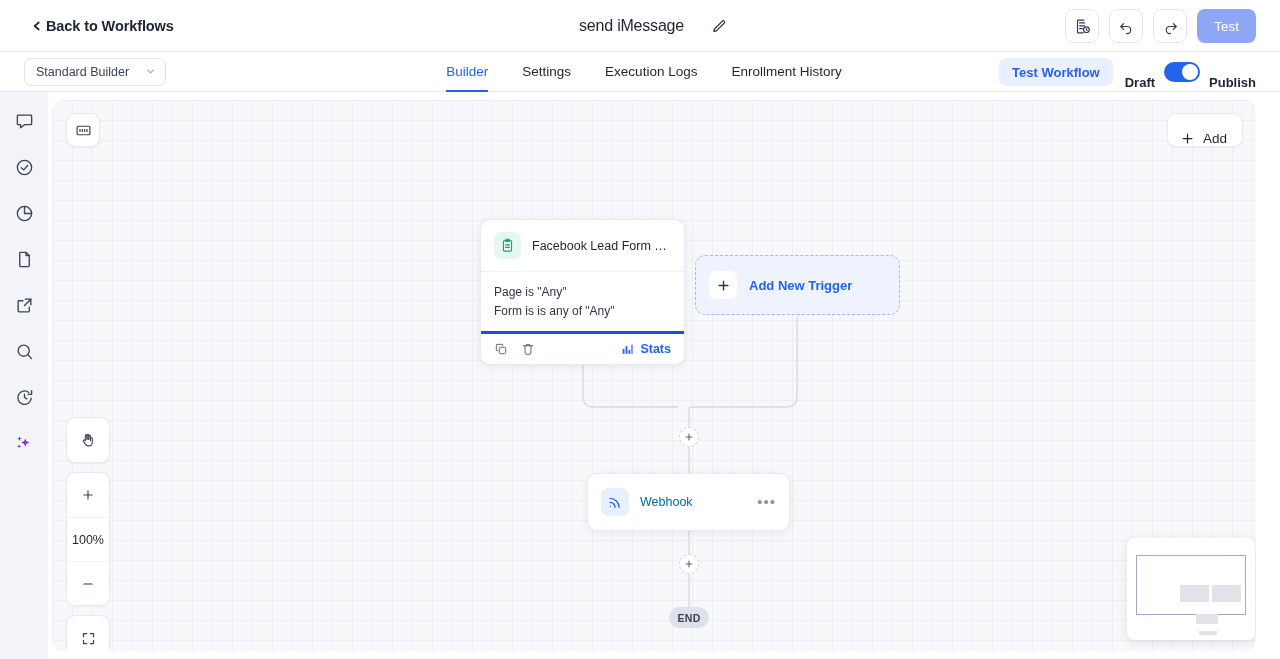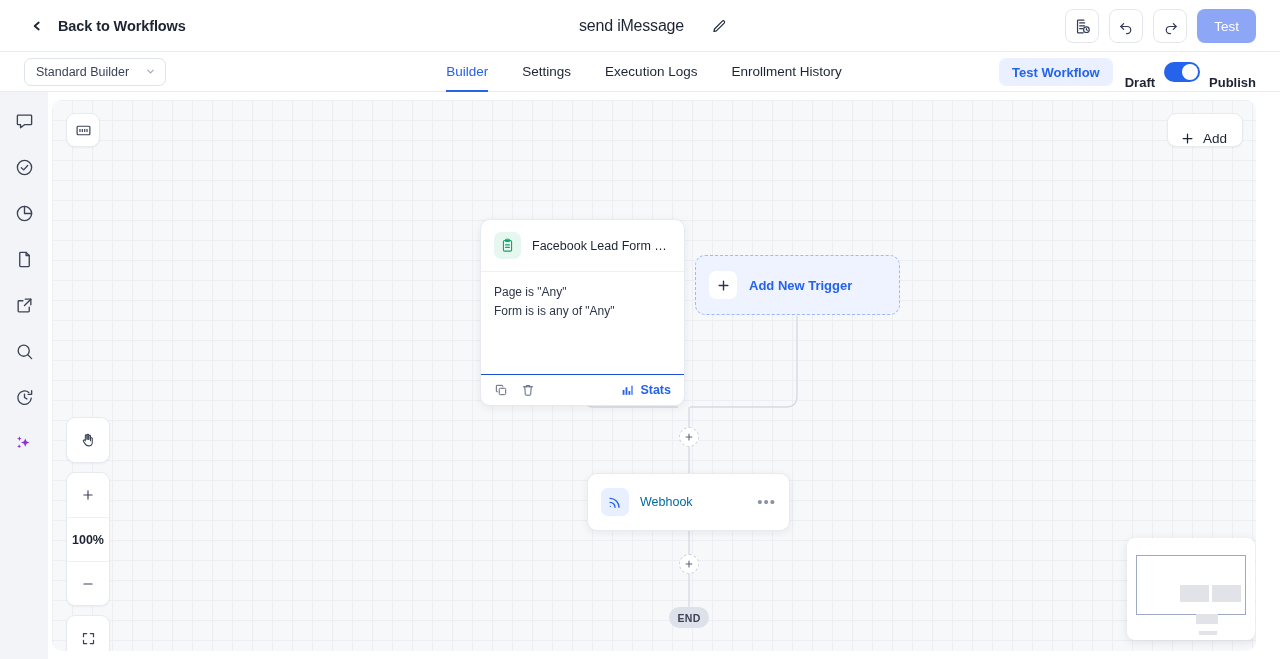--- a/index.html
+++ b/index.html
@@ -11,21 +11,21 @@
   }
 
   
   .topbar {
     position: absolute; top: 0; left: 0; width: 1280px; height: 52px;
     background: #fff;
     border-bottom: 1px solid #e9ebf0;
     display: flex; align-items: center;
   }
   .back-btn {
-    display: flex; align-items: center; gap: 14px;
+    display: flex; align-items: center; gap: 2px;
     margin-left: 30px; cursor: pointer;
   }
   .back-chev { width: 14px; height: 14px; color: #1d2433; flex: 0 0 auto; }
   .back-label { font-size: 14.5px; font-weight: 600; color: #1d2433; letter-spacing: -0.1px;}
 
   .title-wrap {
     position: absolute; left: 0; right: 0; top: 0; height: 52px;
     display: flex; align-items: center; justify-content: center; gap: 28px;
     pointer-events: none;
     padding-left: 26px;
@@ -142,21 +142,21 @@
     display: flex; flex-direction: column; gap: 9px;
   }
   .zbox {
     width: 44px; background: #fff; border: 1px solid #e7eaf0; border-radius: 9px;
     box-shadow: 0 1px 2px rgba(16,24,40,.05); overflow: hidden;
   }
   .zbox .cell {
     height: 44px; display: flex; align-items: center; justify-content: center;
     cursor: pointer; color: #3c4257; font-size: 13px; font-weight: 500;
   }
-  .zbox .cell + .cell { border-top: 1px solid #eef0f5; font-weight: bold; }
+  .zbox .cell + .cell { border-top: 1px solid #eef0f5; }
   .zbox .cell.zoomlevel { font-size: 12.5px; color: #1d2433; cursor: default; }
   .svg-layer { position: absolute; inset: 0; width: 100%; height: 100%; }
 
   .node-card {
     position: absolute; background: #fff; border: 1px solid #e7eaf0;
     border-radius: 10px; box-shadow: 0 2px 8px rgba(16,24,40,.07);
   }
 
   
   .trigger-card { left: 428px; top: 119px; width: 205px; }
@@ -166,22 +166,22 @@
     display: flex; align-items: center; justify-content: center;
     color: #16a36d; flex: 0 0 auto;
   }
   .tc-title {
     font-size: 12.5px; color: #1d2433; white-space: nowrap;
     overflow: hidden; text-overflow: ellipsis;
   }
   .tc-body { border-top: 1px solid #eef0f5; padding: 11px 13px 10px 13px; }
   .tc-cond { font-size: 12px; color: #2e3648; line-height: 19px; }
   .tc-foot {
-    border-top: 1px solid #1d4ed8; padding: 8px 13px;
-    display: flex; align-items: center; justify-content: space-between; margin-top: 43px;
+    border-top: 3px solid #1d4ed8; padding: 8px 13px;
+    display: flex; align-items: center; justify-content: space-between;
   }
   .tc-foot-left { display: flex; align-items: center; gap: 13px; color: #5b6479; }
   .tc-ic { cursor: pointer; display: flex; }
   .stats-link {
     display: flex; align-items: center; gap: 6px;
     color: #2563eb; font-size: 12.5px; font-weight: 600; cursor: pointer;
   }
 
   
   .add-trigger {

